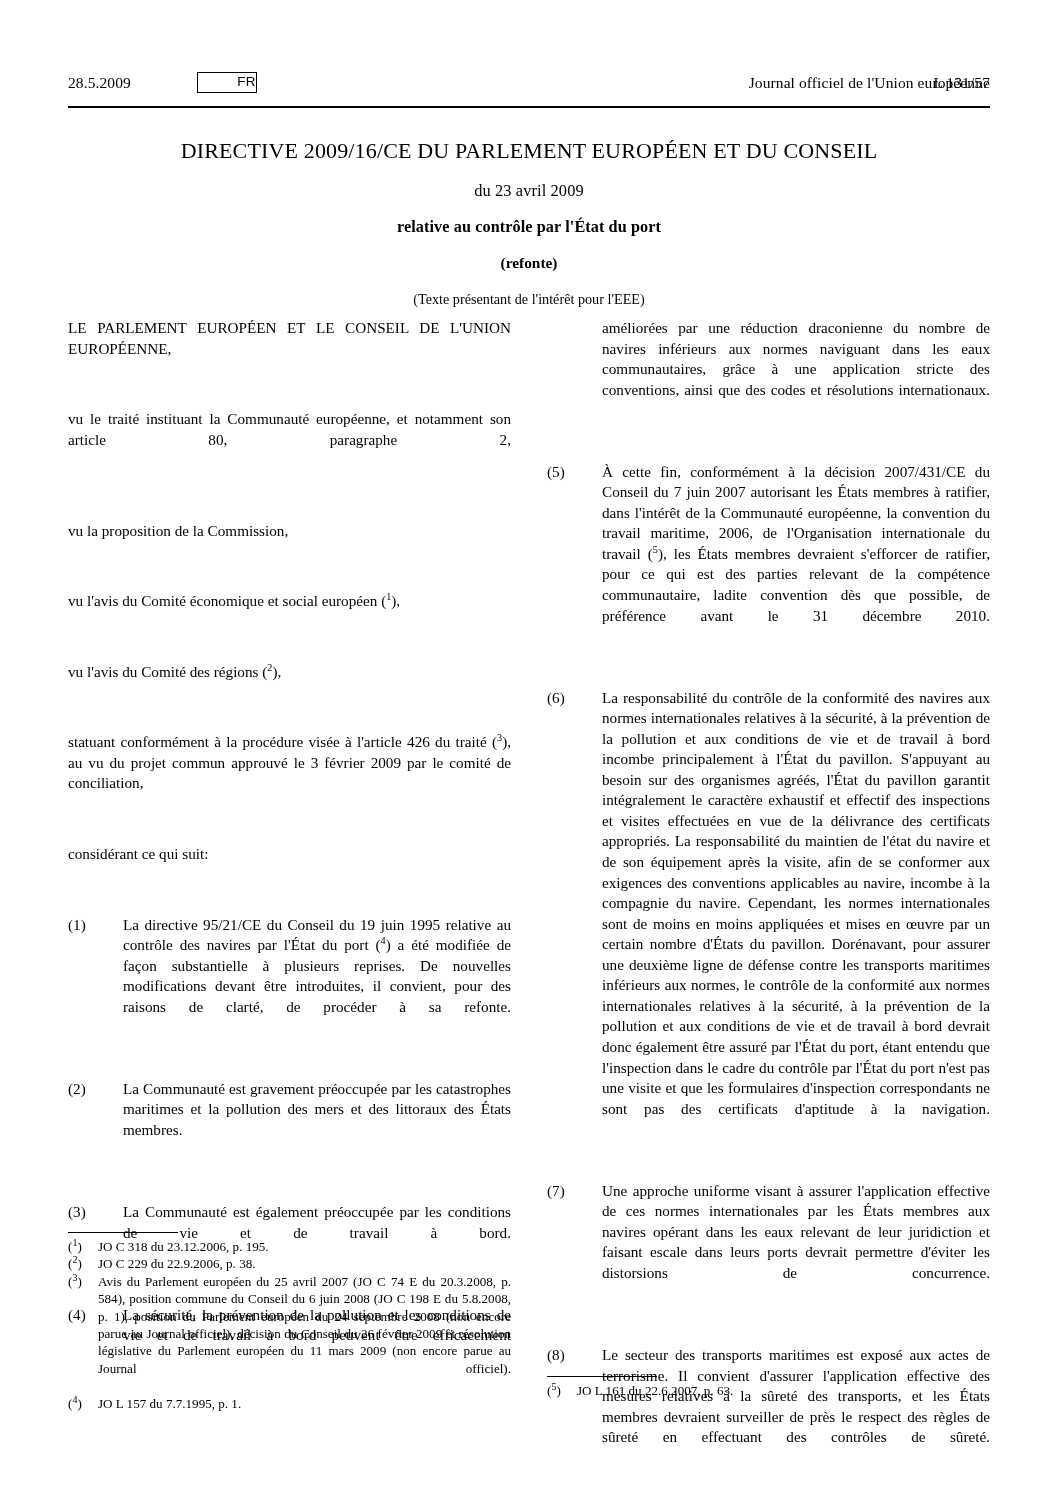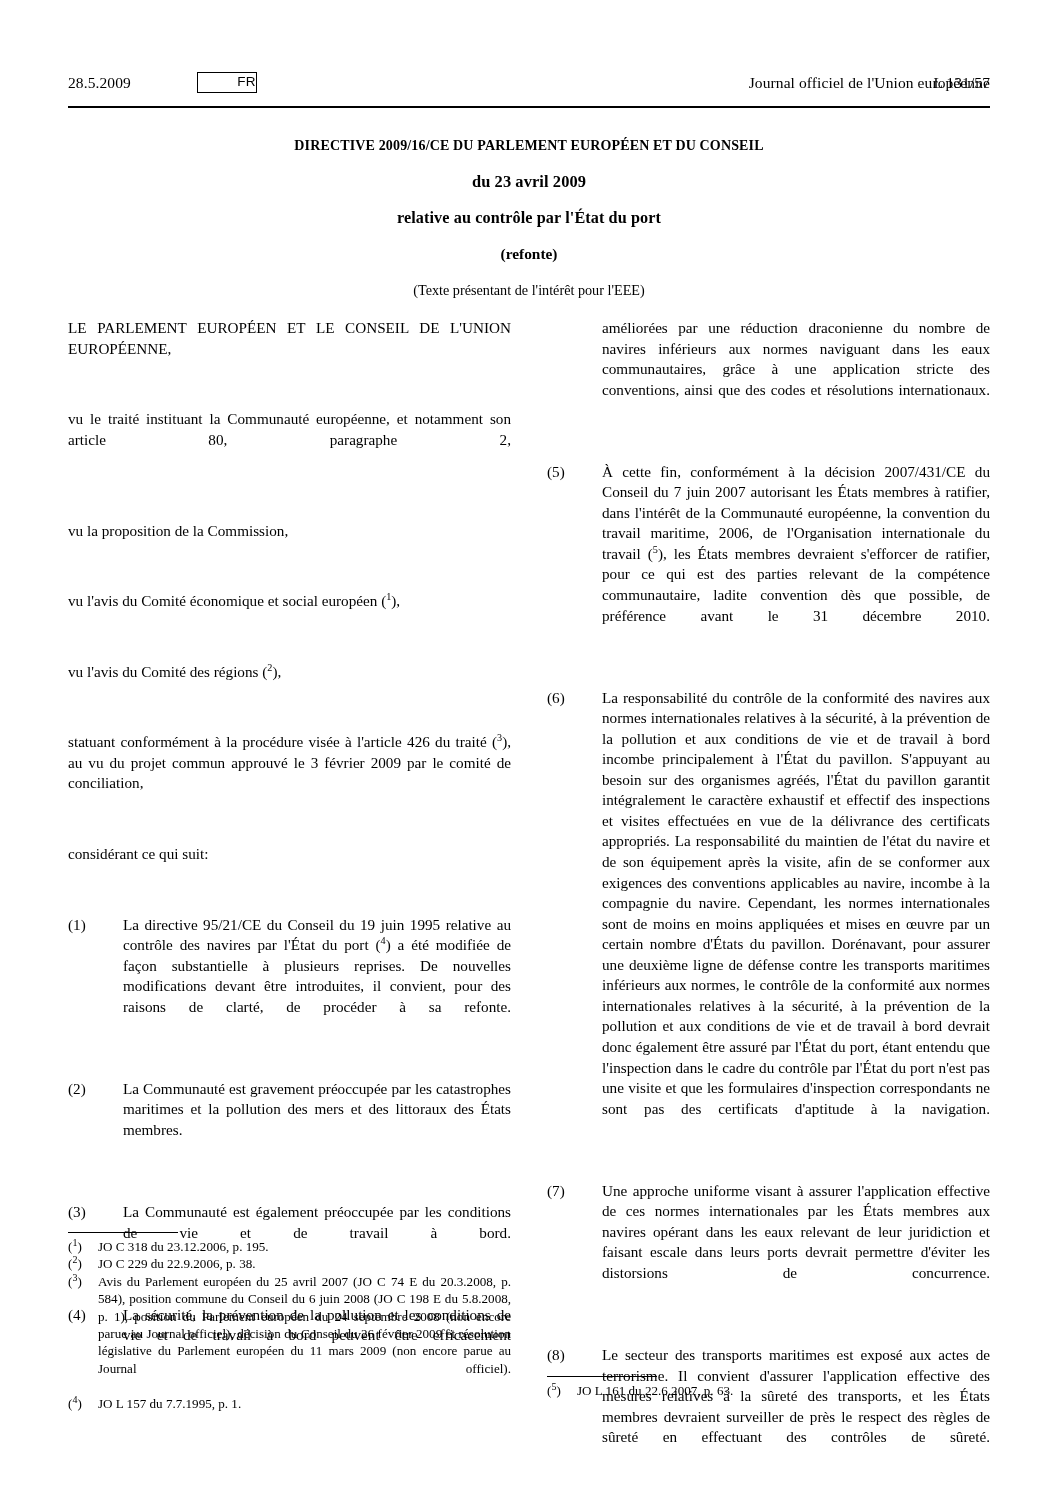--- a/index.html
+++ b/index.html
@@ -79,28 +79,28 @@
 
   
   .titleblock {
     position: absolute;
     left: 68px;
     top: 138px;
     width: 922px;
     text-align: center;
   }
   .t-main {
-    font-size: 14px;
-    font-weight: bold;
+    font-size: 22px;
+    font-weight: normal;
     letter-spacing: .15px;
     line-height: 1.2;
   }
   .t-date {
     font-size: 16.4px;
-    font-weight: bold;
+    font-weight: normal;
     margin-top: 17px;
     letter-spacing: .1px;
   }
   .t-sub {
     font-size: 16.2px;
     font-weight: bold;
     margin-top: 17px;
     letter-spacing: .1px;
   }
   .t-refonte {

